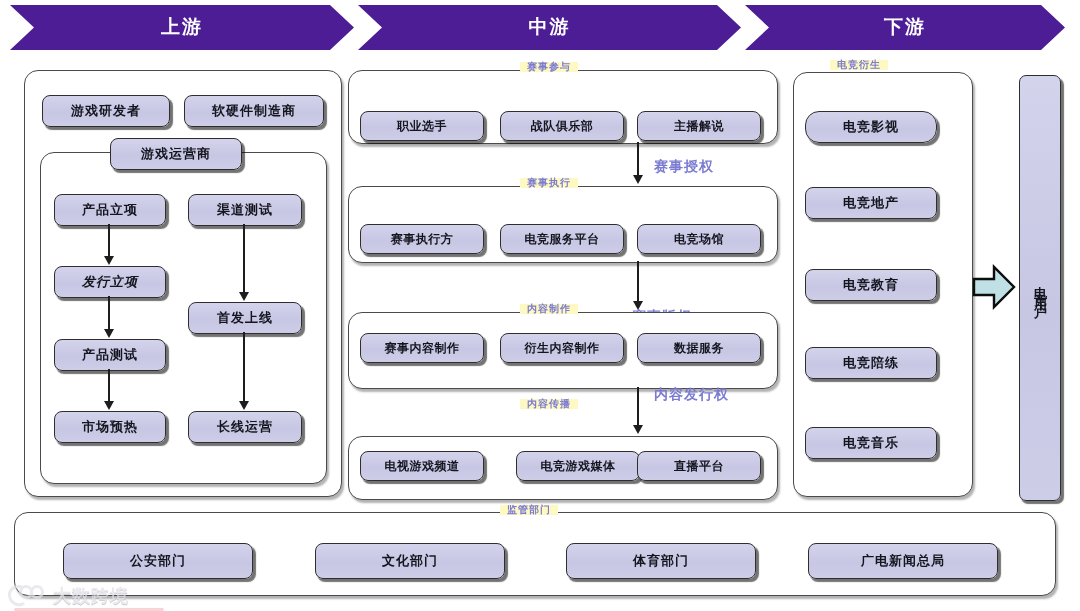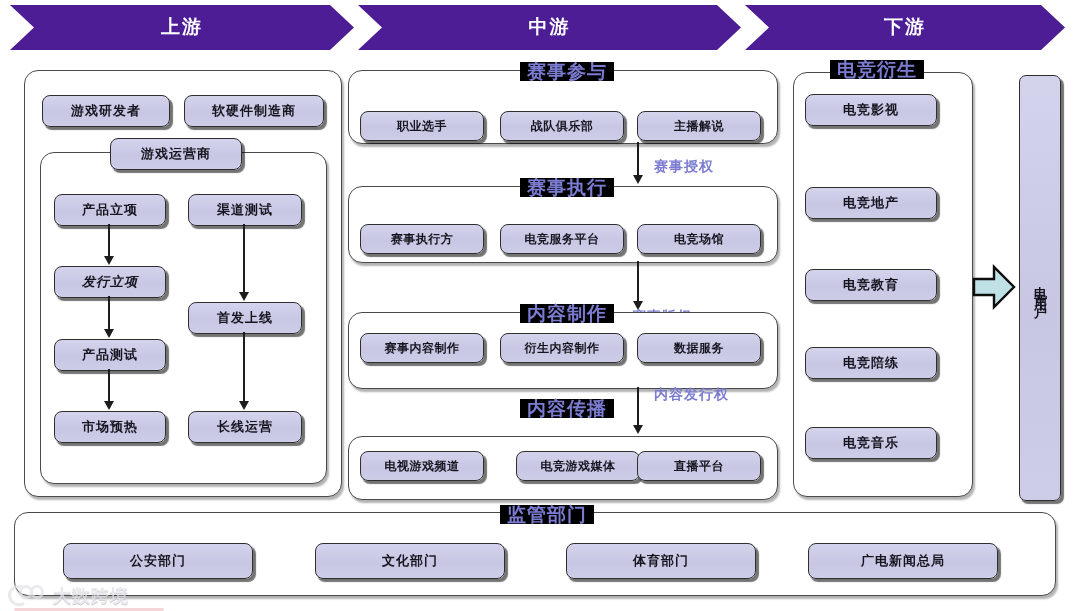--- a/index.html
+++ b/index.html
@@ -22,22 +22,22 @@
     clip-path:polygon(0 0, calc(100% - 24px) 0, 100% 50%, calc(100% - 24px) 100%, 0 100%, 24px 50%);
   }
 
   
   .grp{
     position:absolute;border:1.6px solid #4a4a4a;border-radius:14px;
     background:#ffffff;
     box-shadow:2px 3px 2px rgba(0,0,0,0.30);
   }
   .grp-title{
-    position:absolute;background:#000000;padding:0 7px;
-    color:#7b7bd2;font-size:19px;font-weight:bold;letter-spacing:1px;
+    position:absolute;background:#fef9c3;padding:0 7px;
+    color:#7b7bd2;font-size:10px;font-weight:bold;letter-spacing:1px;
     white-space:nowrap;line-height:1;
   }
 
   
   .node{
     position:absolute;
     background:linear-gradient(180deg,#d3d3ec 0%, #c7c7e4 55%, #cdcde8 100%);
     border:1.4px solid #2e2e2e;border-radius:8px;
     box-shadow:2.5px 3px 1px rgba(0,0,0,0.55);
     display:flex;align-items:center;justify-content:center;
@@ -219,21 +219,21 @@
   </div>
   <div class="node small" style="left:637px;top:451px;width:122px;height:28px;">
     <span>直播平台</span>
   </div>
 
   <div class="grp" style="left:793px;top:72px;width:178px;height:423px;"></div>
   <div class="grp-title" style="left:830px;top:60px;">
     <span>电竞衍生</span>
   </div>
 
-  <div class="node" style="left:805px;top:94px;width:130px;height:30px;">
+  <div class="node" style="left:805px;top:111px;width:130px;height:30px;border-radius:14px;">
     <span>电竞影视</span>
   </div>
   <div class="node" style="left:805px;top:179px;width:130px;height:30px;margin-top:8px;">
     <span>电竞地产</span>
   </div>
   <div class="node" style="left:805px;top:269px;width:130px;height:30px;">
     <span>电竞教育</span>
   </div>
   <div class="node" style="left:805px;top:347px;width:130px;height:30px;">
     <span>电竞陪练</span>

